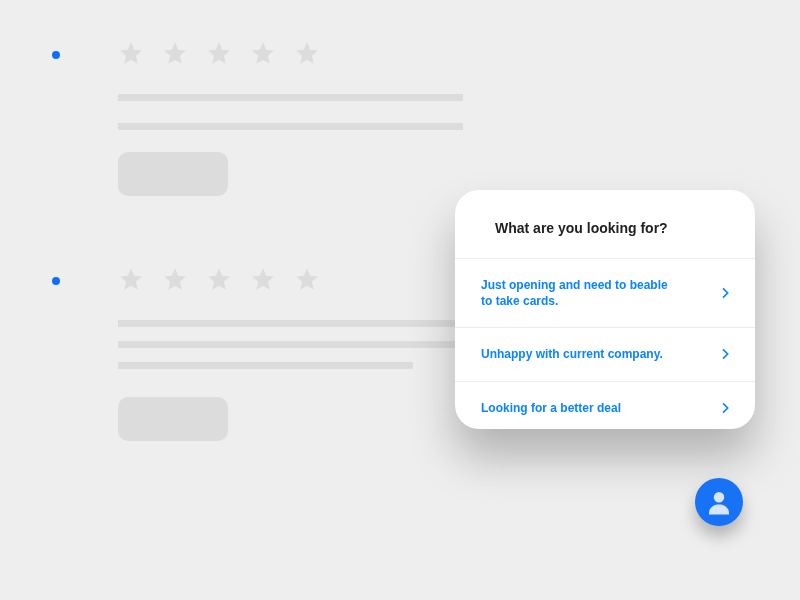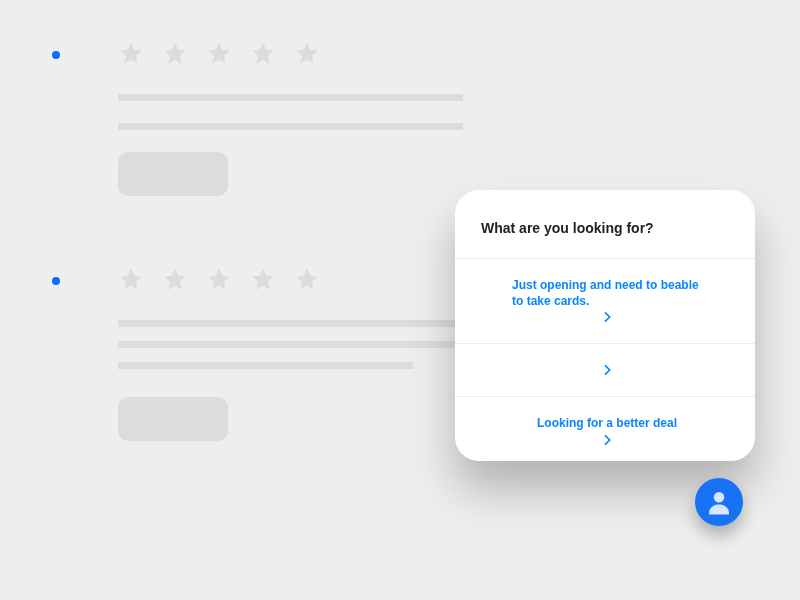--- a/index.html
+++ b/index.html
@@ -66,34 +66,33 @@
     position: absolute;
     left: 455px;
     top: 190px;
     width: 300px;
     background: #ffffff;
     border-radius: 24px;
     box-shadow: 0 28px 45px rgba(0,0,0,0.25);
     overflow: hidden;
   }
   .popup-header {
-    padding: 30px 26px 22px 26px;
+    padding: 30px 26px 22px 40px;
     font-size: 14px;
     font-weight: 700;
     color: #222;
     border-bottom: 1px solid #ececec;
   }
   .popup-item {
     display: flex;
     align-items: center;
     justify-content: space-between;
     padding: 18px 22px 18px 26px;
     border-bottom: 1px solid #ececec;
     cursor: pointer;
-    flex-direction: column;
   }
   .popup-item:last-child { border-bottom: none; padding-bottom: 13px; }
   .popup-item-text {
     font-size: 12px;
     font-weight: 600;
     color: #0a84ff;
     max-width: 190px;
     line-height: 1.35;
   }
   .chevron {
@@ -183,20 +182,21 @@
 
 <div class="popup">
   <div class="popup-header">What are you looking for?</div>
   <div class="popup-item">
     <div class="popup-item-text">Just opening and need to beable to take  cards.</div>
     <svg class="chevron" viewBox="0 0 24 24">
         <polyline points="9 5 16 12 9 19"></polyline>
       </svg>
   </div>
   <div class="popup-item">
+    <div class="popup-item-text">Unhappy with current company.</div>
     <svg class="chevron" viewBox="0 0 24 24">
         <polyline points="9 5 16 12 9 19"></polyline>
       </svg>
   </div>
   <div class="popup-item">
     <div class="popup-item-text">Looking for a better deal</div>
     <svg class="chevron" viewBox="0 0 24 24">
         <polyline points="9 5 16 12 9 19"></polyline>
       </svg>
   </div>

